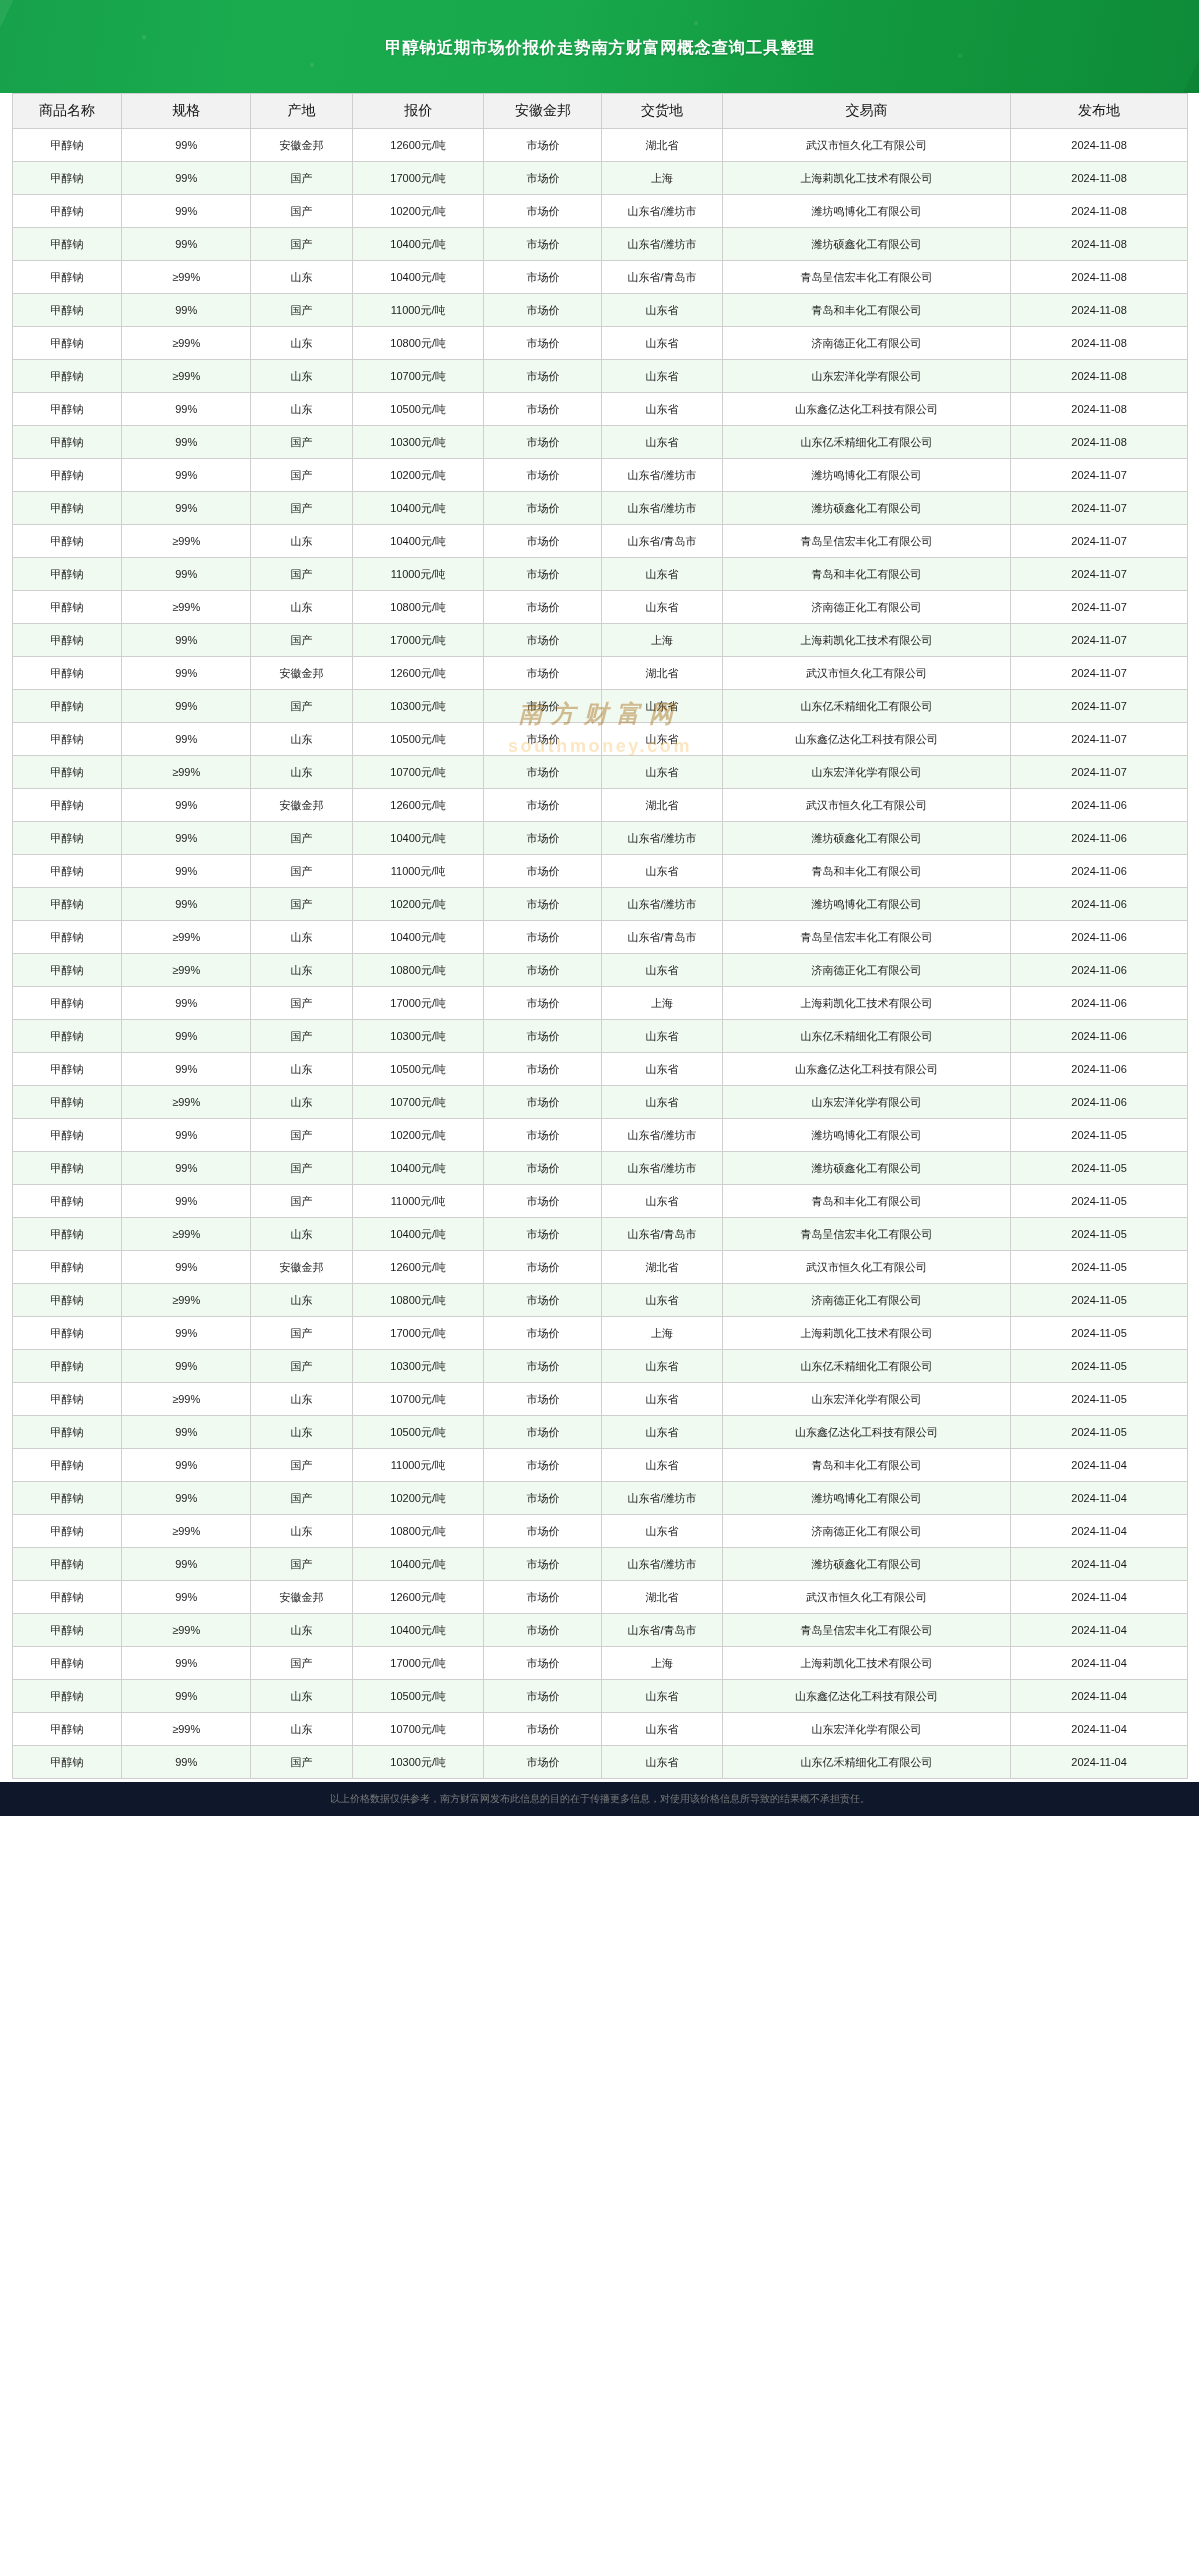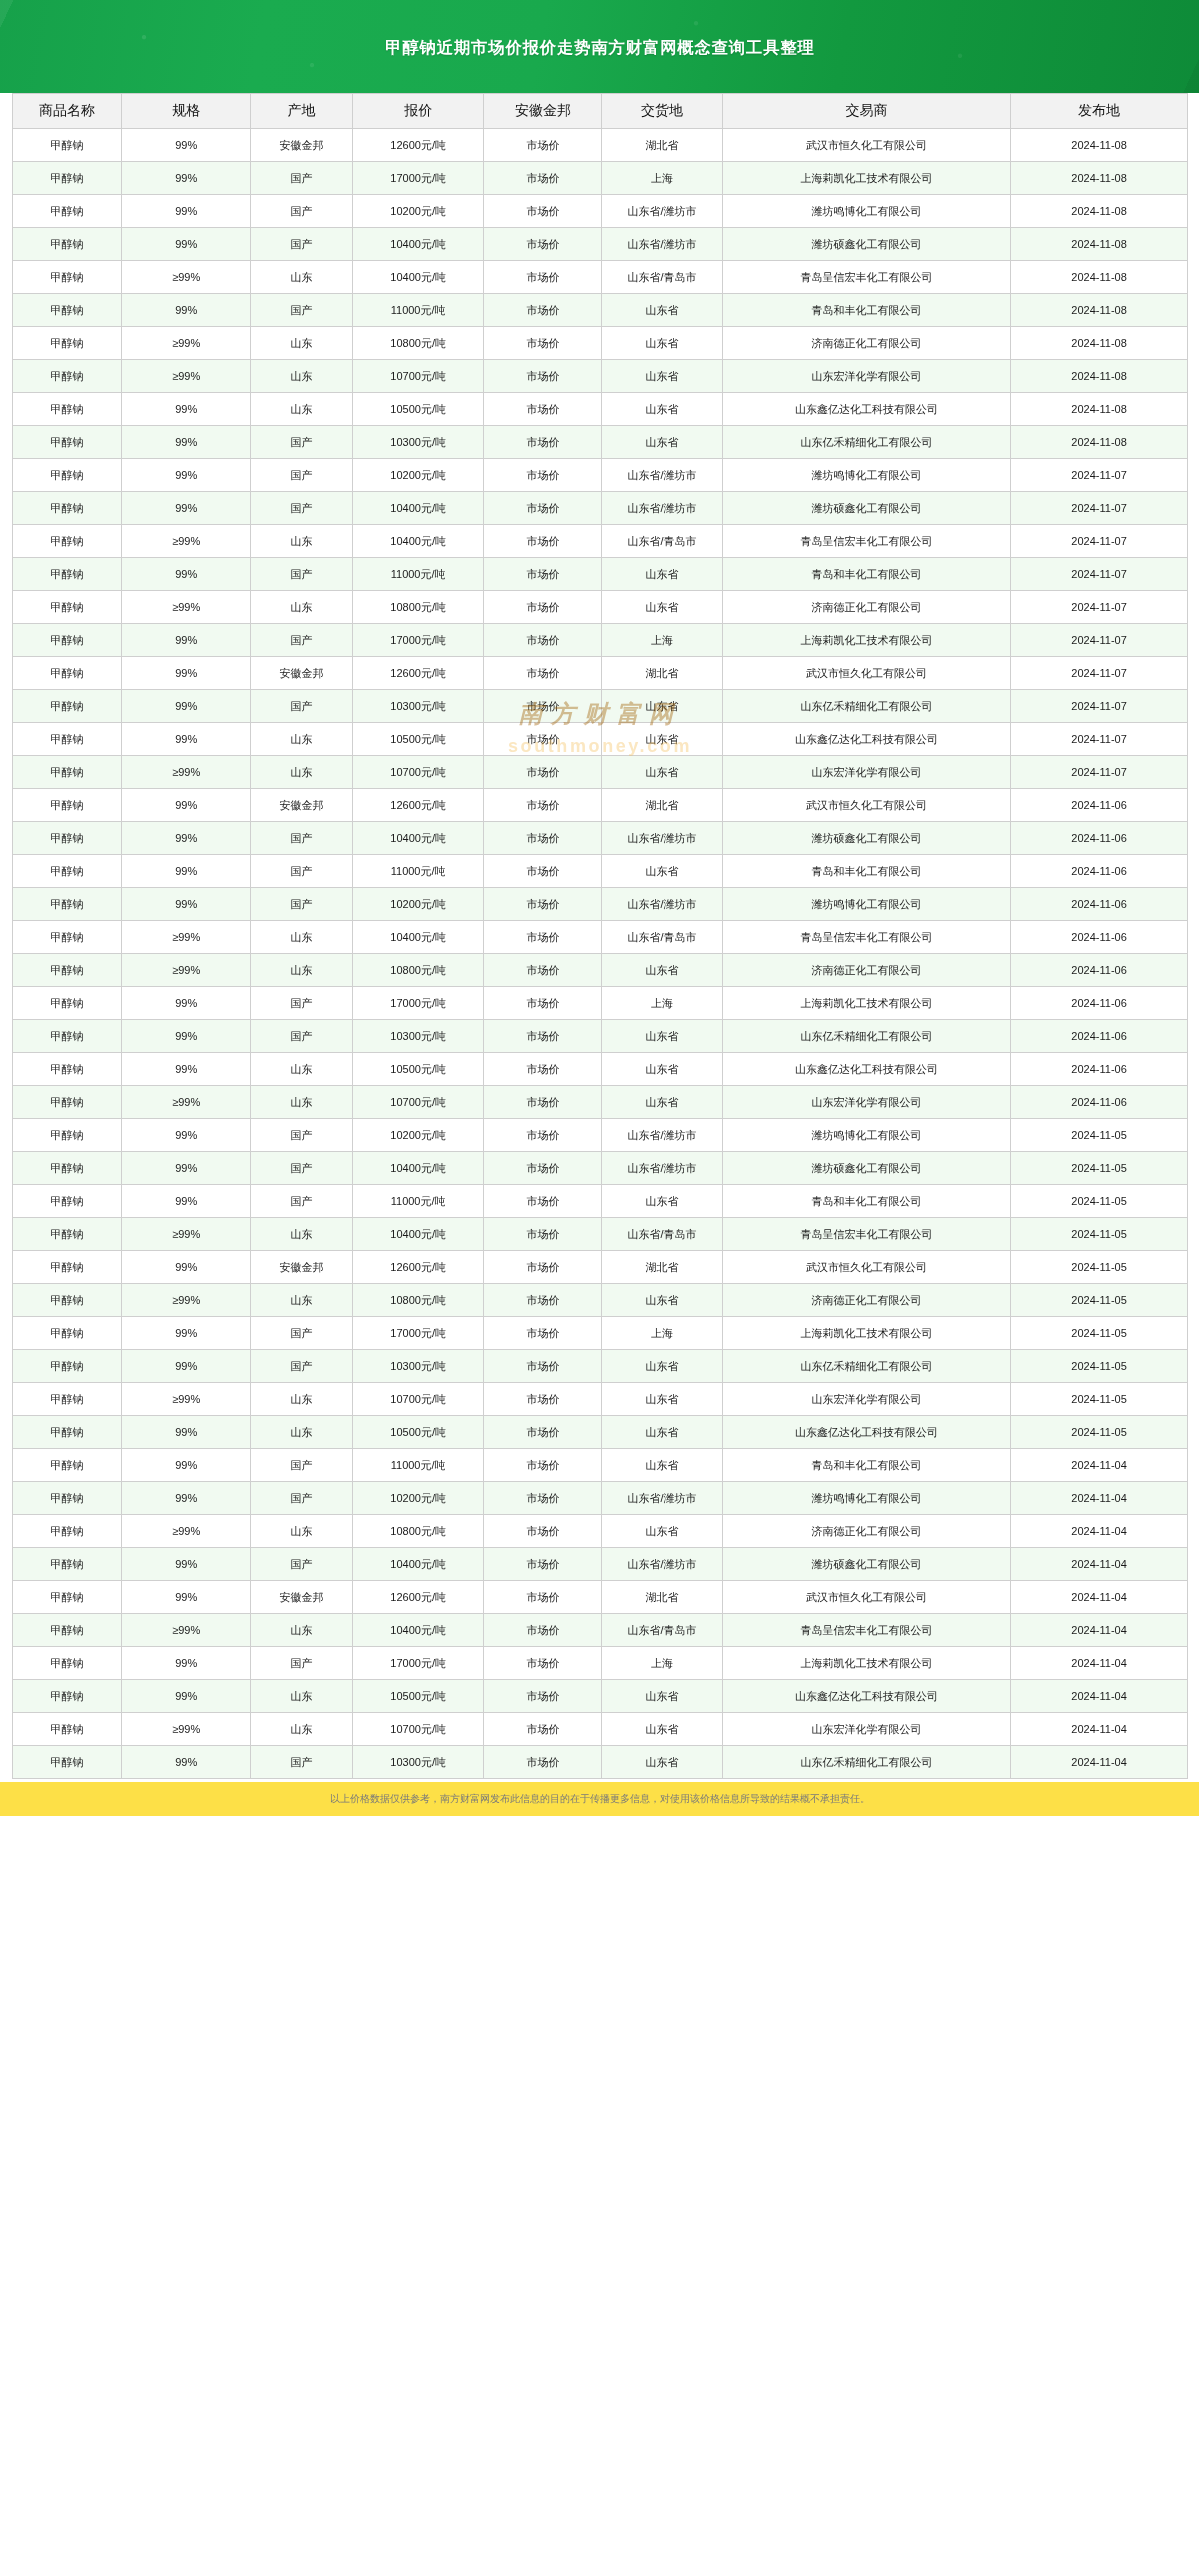--- a/index.html
+++ b/index.html
@@ -122,21 +122,21 @@
     font-size: 18px;
     font-weight: bold;
     color: #f3bf5e;
     letter-spacing: 2.6px;
     opacity: 0.7;
     line-height: 22px;
   }
   
   .footer {
     width: 1200px;
-    background: #fde047;
+    background: #0f172a;
     color: #7a7a7a;
     font-size: 10px;
     text-align: center;
     padding: 9.4px 0 11px 0;
     box-sizing: border-box;
     line-height: 13.7px;
     margin-top: 3.4px;
   }
 </style>
 </head>

